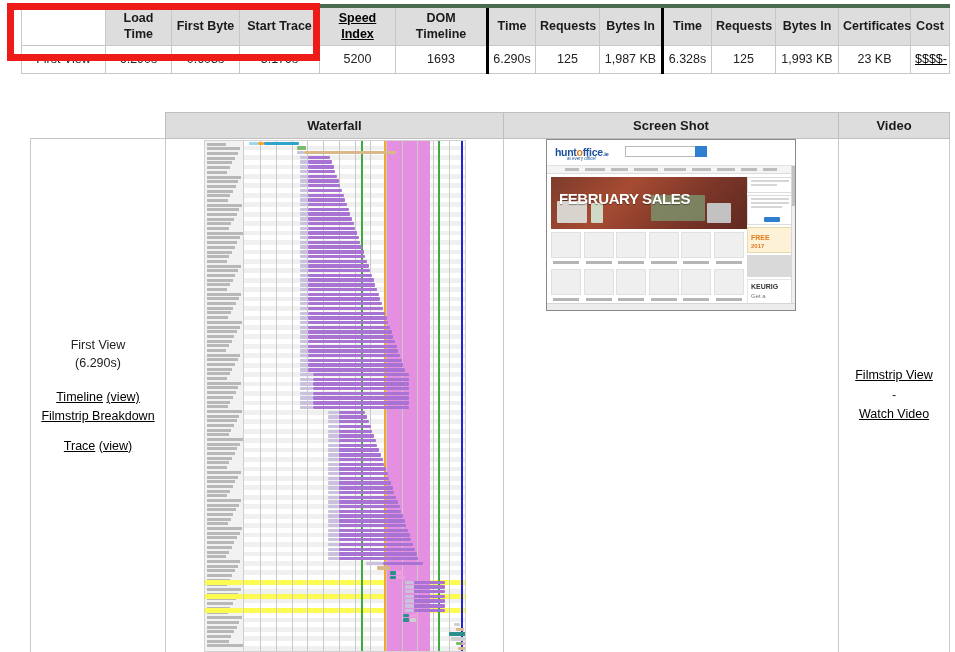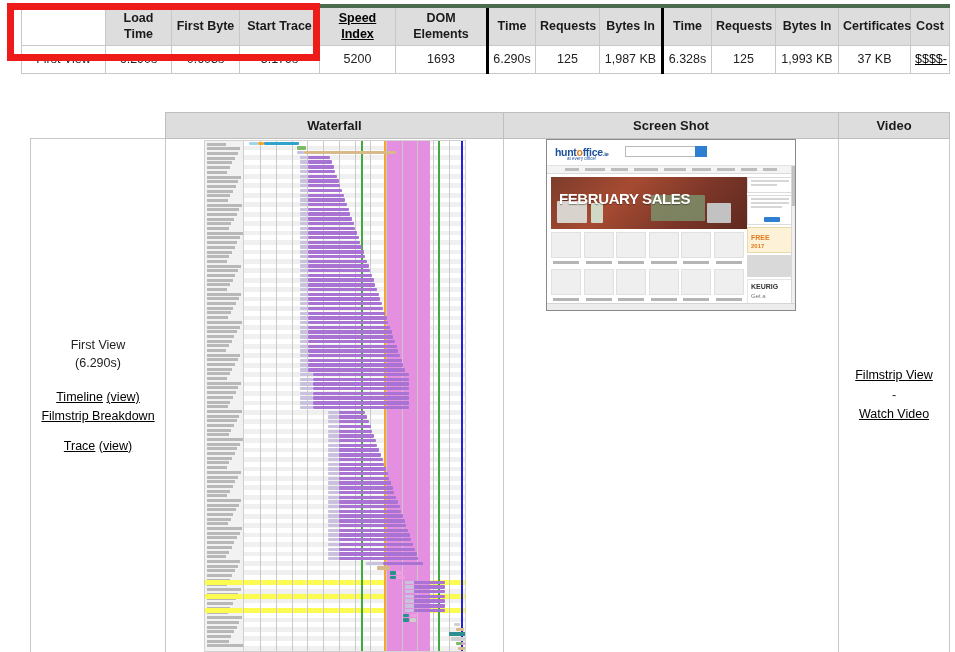--- a/index.html
+++ b/index.html
@@ -274,21 +274,21 @@
 
   <div class="summary-wrap">
     <table class="summary">
       <thead>
         <tr>
           <th class="corner" style="width:84px"></th>
           <th style="width:66px">Load Time</th>
           <th style="width:68px">First Byte</th>
           <th style="width:80px">Start Trace</th>
           <th style="width:76px"><span class="ulink">Speed Index</span></th>
-          <th style="width:92px">DOM Elements</th>
+          <th style="width:92px">DOM Timeline</th>
           <th class="sep-left" style="width:48px">Time</th>
           <th style="width:64px">Requests</th>
           <th style="width:63px">Bytes In</th>
           <th class="sep-left" style="width:49px">Time</th>
           <th style="width:64px">Requests</th>
           <th style="width:63px">Bytes In</th>
           <th style="width:72px">Certificates</th>
           <th style="width:39px">Cost</th>
         </tr>
       </thead>
@@ -299,21 +299,21 @@
           <td>0.603s</td>
           <td>5.179s</td>
           <td>5200</td>
           <td>1693</td>
           <td class="sep-left">6.290s</td>
           <td>125</td>
           <td>1,987 KB</td>
           <td class="sep-left">6.328s</td>
           <td>125</td>
           <td>1,993 KB</td>
-          <td>37 KB</td>
+          <td>23 KB</td>
           <td><span class="costlink">$$$$-</span></td>
         </tr>
       </tbody>
     </table>
   </div>
 
   <div class="redbox"></div>
 
   <div class="detail-wrap">
     <table class="detail">

